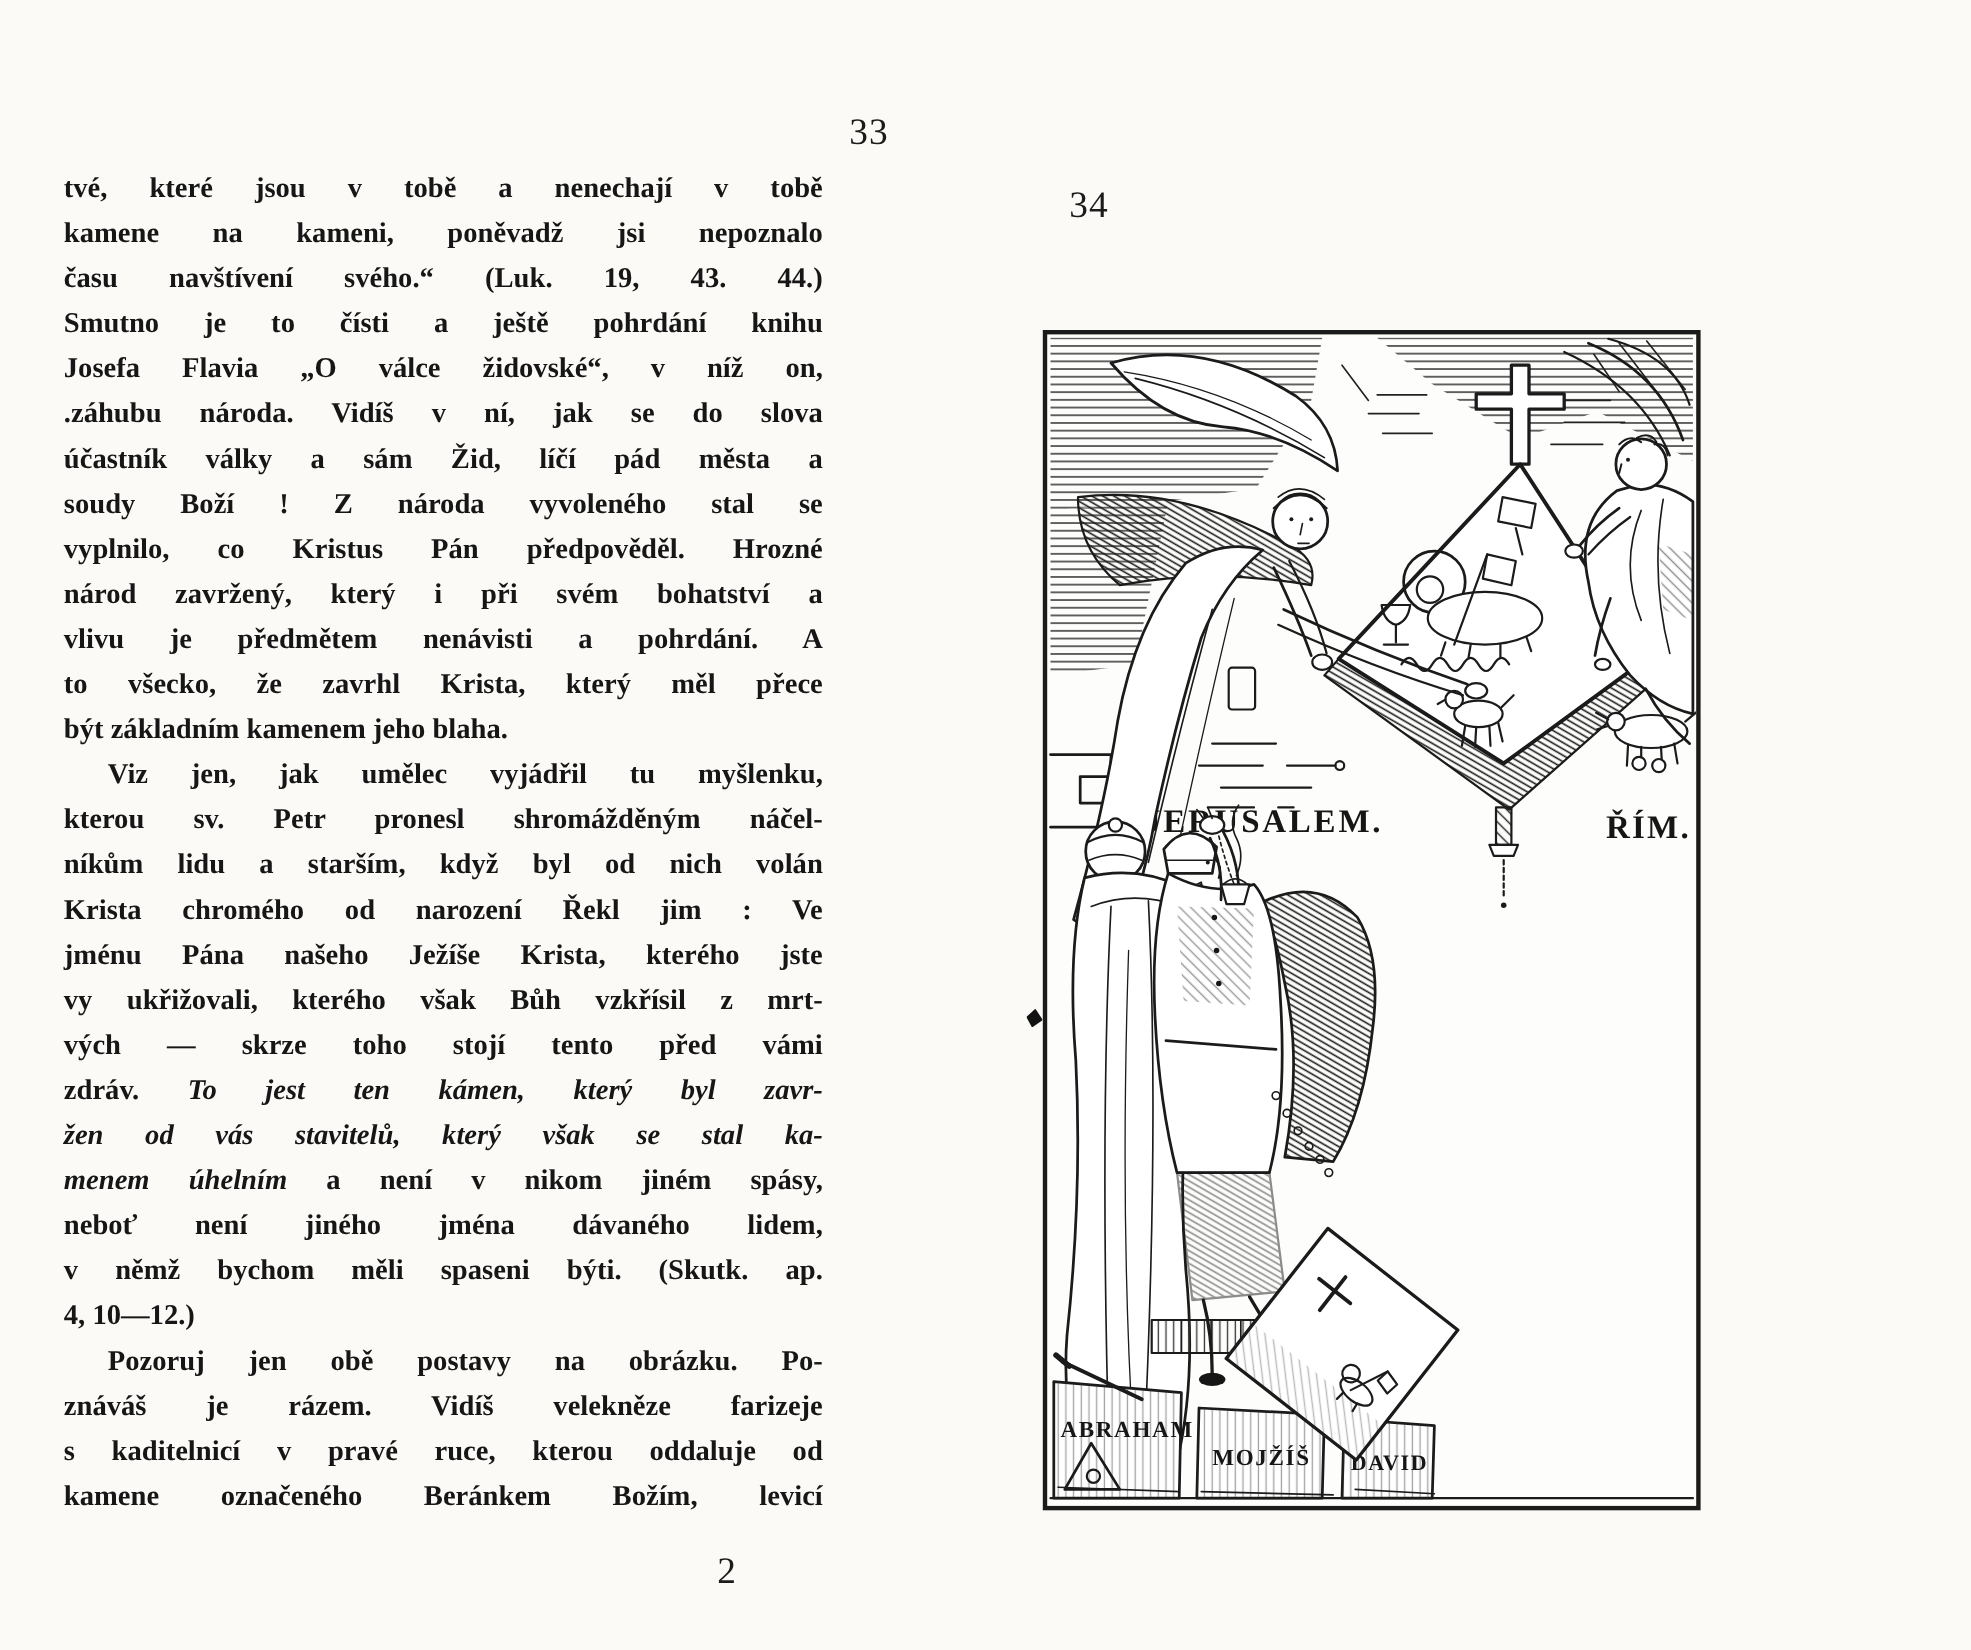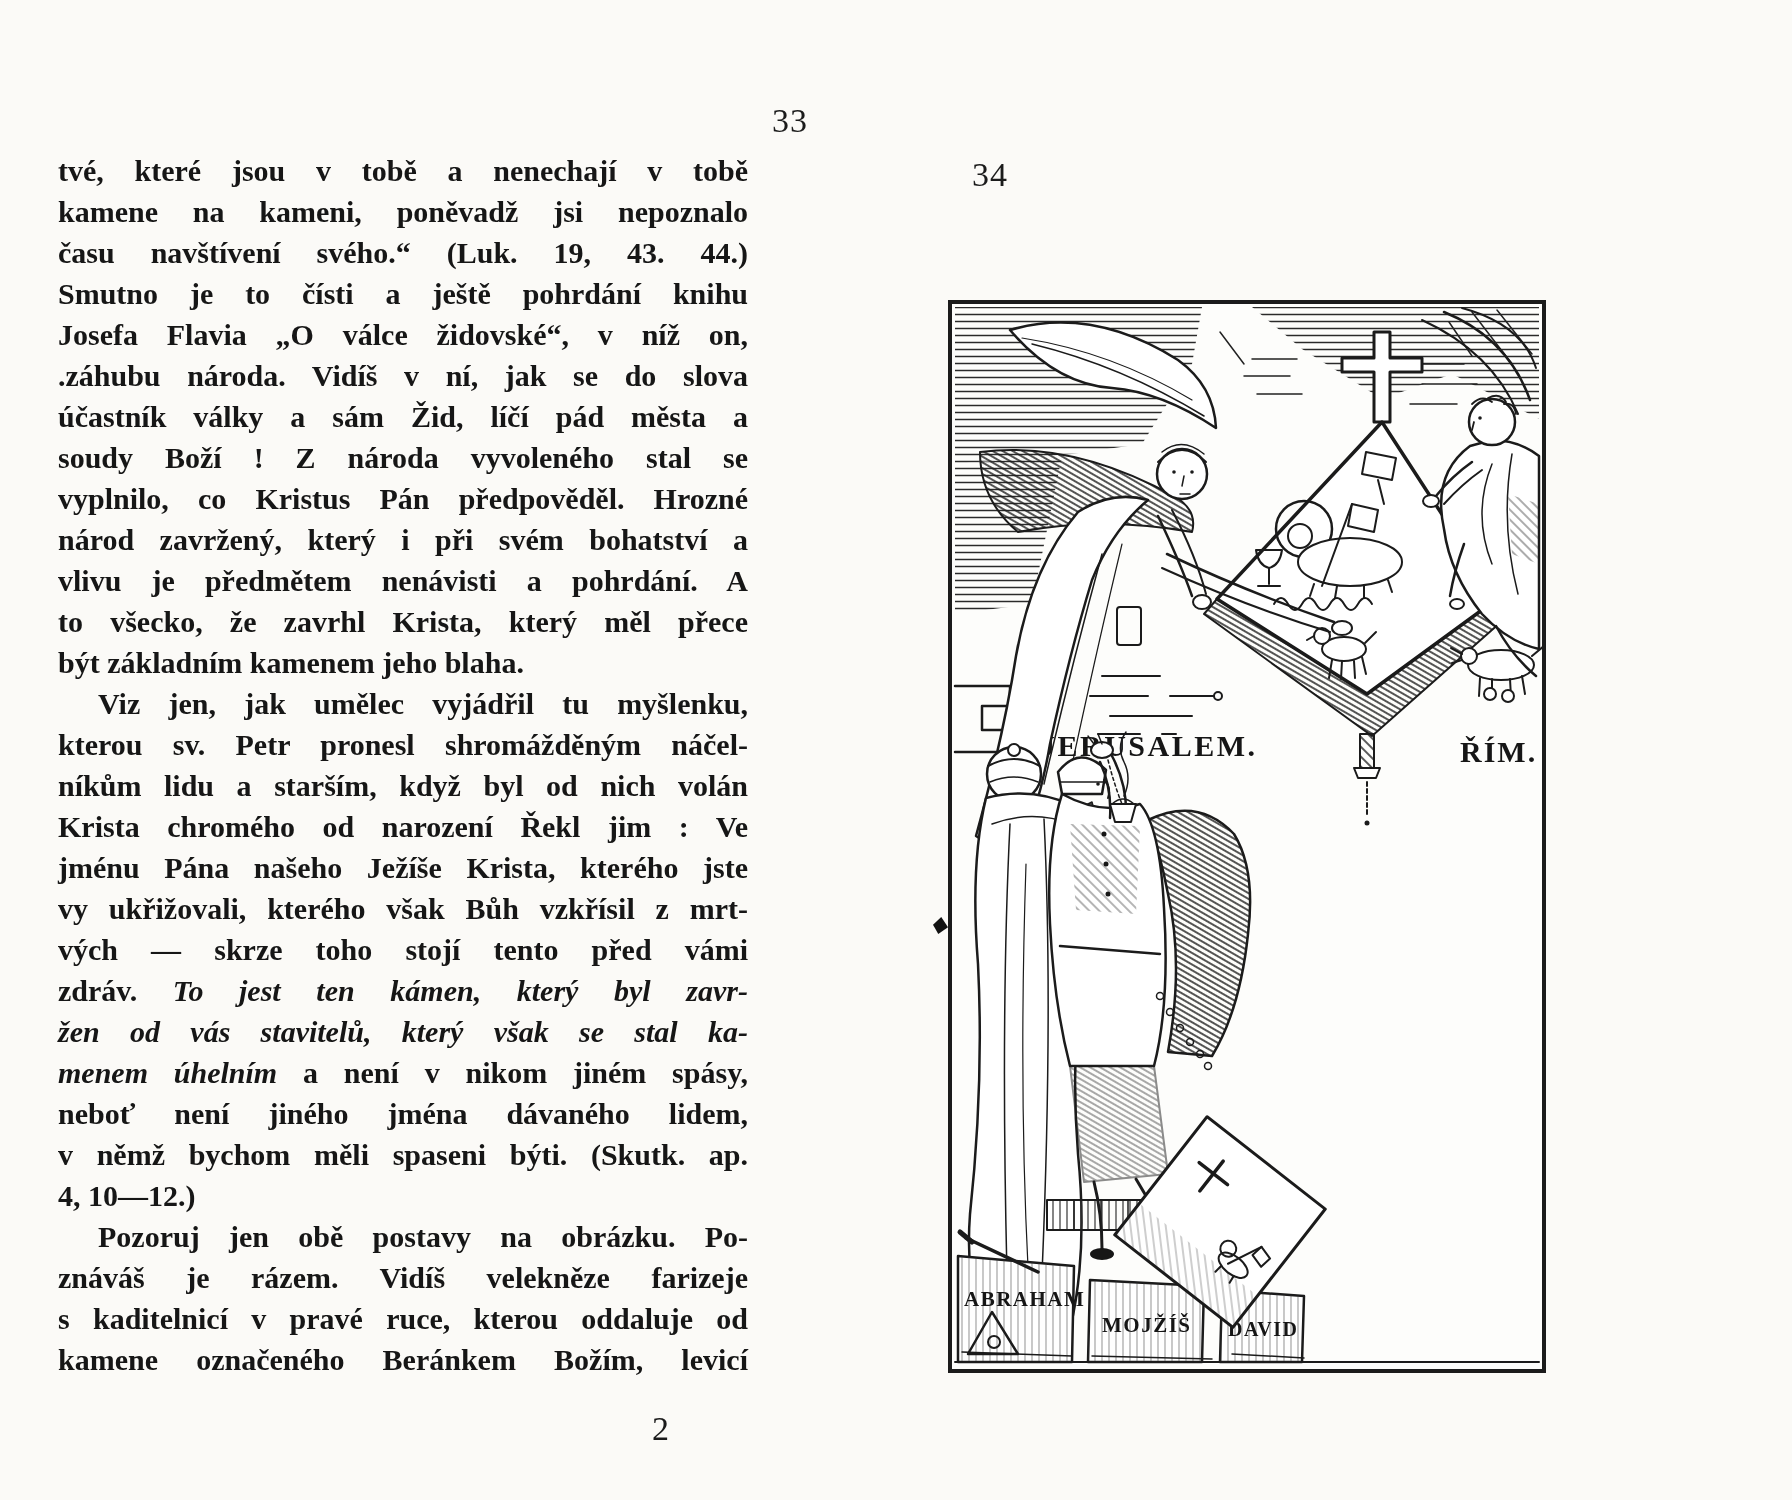--- a/index.html
+++ b/index.html
@@ -8,21 +8,21 @@
     background:#fbfaf7;
     font-family:"Liberation Serif","DejaVu Serif",serif;
     color:#161616;
   }
   .pagenum{
     position:absolute;font-size:34px;font-weight:400;color:#1b1b1b;
     letter-spacing:1px;
   }
   #text-col{
     position:absolute;left:58px;top:150px;width:690px;
-    font-size:30px;font-weight:700;line-height:41px;
+    font-size:26px;font-weight:700;line-height:41px;
   }
   .tline{
     text-align:justify;text-align-last:justify;
     height:41px;white-space:nowrap;
   }
   .tline.pend{text-align-last:left;}
   .tline.ind{text-indent:40px;}
   .it{font-style:italic;}
   #illus{
     position:absolute;left:948px;top:300px;width:598px;height:1073px;
@@ -36,21 +36,21 @@
   }
   svg text{font-family:"Liberation Serif","DejaVu Serif",serif;}
 </style>
 </head>
 <body>
 
 <div>
 
   <span class="pagenum" style="left:772px;top:102px;">33</span>
 
-  <span class="pagenum" style="left:972px;top:156px;">34</span>
+  <span class="pagenum" style="left:972px;top:168px;">34</span>
 
   <div id="text-col">
       <div class="tline"><span>tvé, které jsou v tobě a nenechají v tobě</span></div>
       <div class="tline"><span>kamene na kameni, poněvadž jsi nepoznalo</span></div>
       <div class="tline"><span>času navštívení svého.“ (Luk. 19, 43. 44.)</span></div>
       <div class="tline"><span>Smutno je to čísti a ještě pohrdání knihu</span></div>
       <div class="tline"><span>Josefa Flavia „O válce židovské“, v níž on,</span></div>
       <div class="tline"><span>.záhubu národa. Vidíš v ní, jak se do slova</span></div>
       <div class="tline"><span>účastník války a sám Žid, líčí pád města a</span></div>
       <div class="tline"><span>soudy Boží ! Z národa vyvoleného stal se</span></div>

